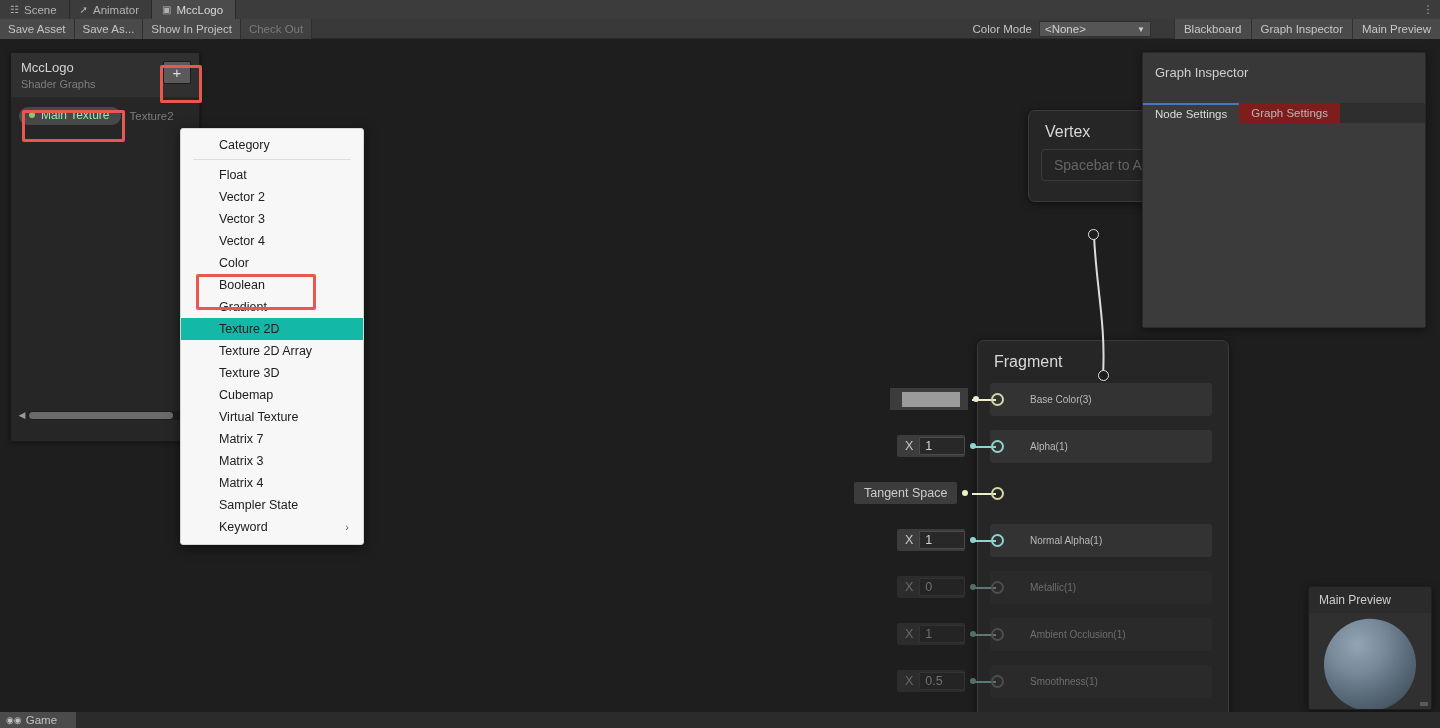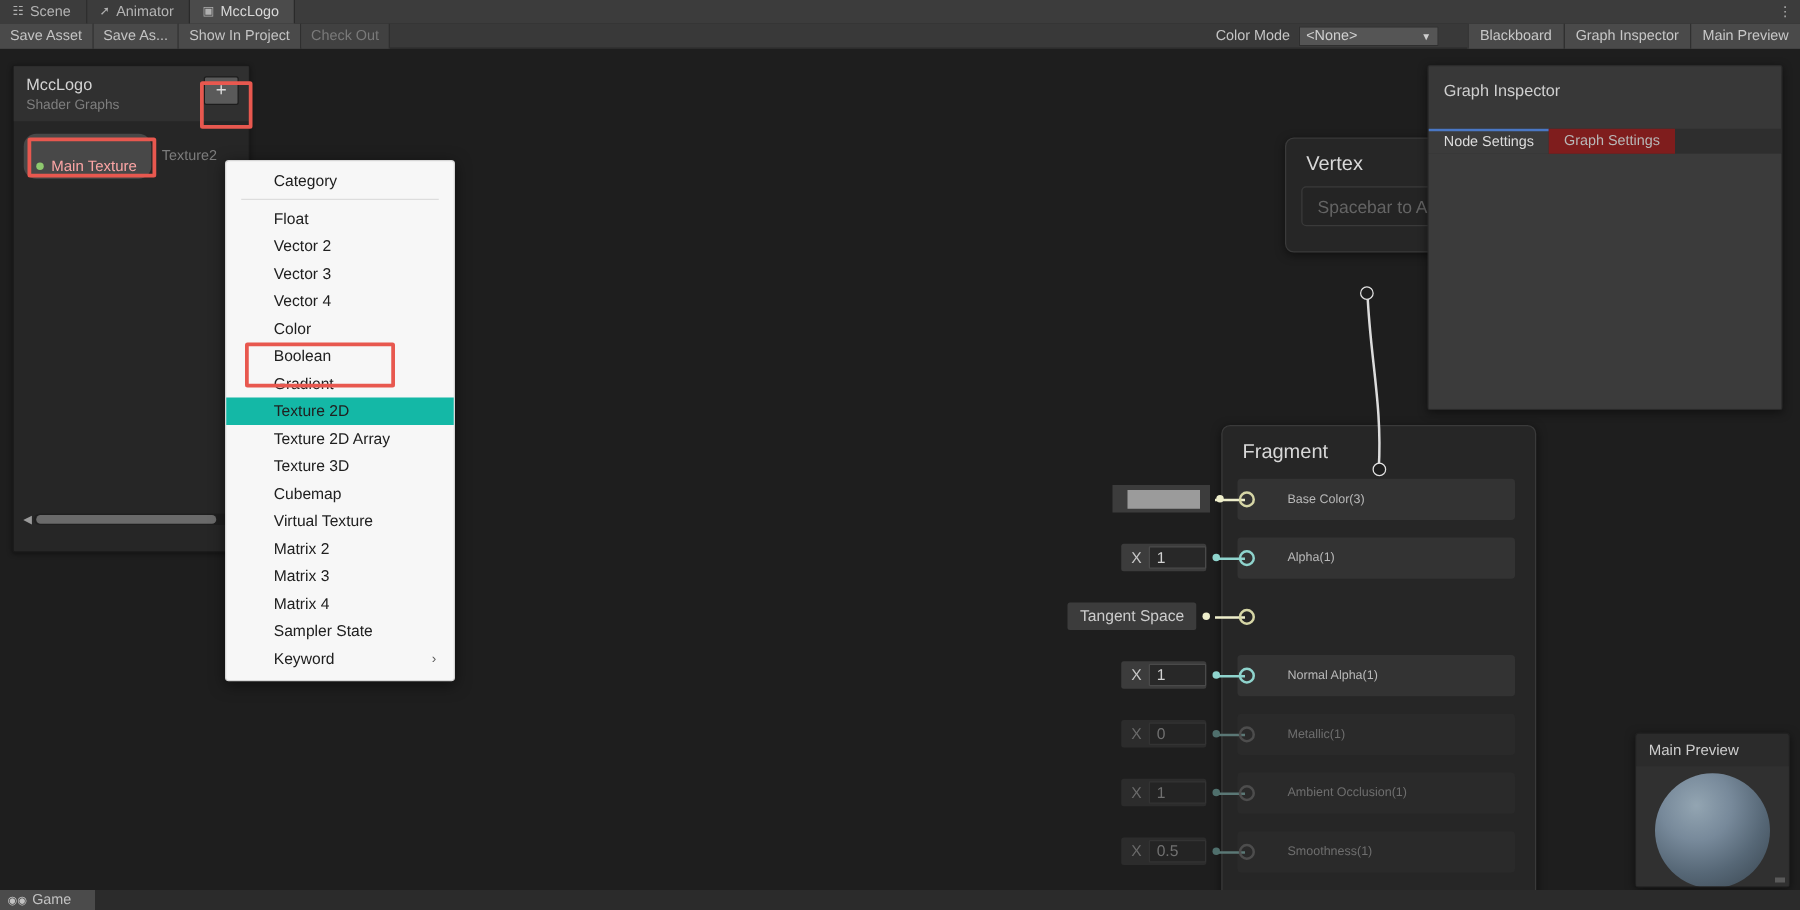--- a/index.html
+++ b/index.html
@@ -71,22 +71,22 @@
   .bb-add {
     position: absolute; right: 8px; top: 8px; width: 28px; height: 23px;
     background: #5a5a5a; border: 1px solid #1c1c1c; border-radius: 2px;
     color: #dcdcdc; font-size: 15px; display: flex; align-items: center; justify-content: center;
     line-height: 1;
   }
   .bb-body { padding: 10px 8px; position: relative; height: 330px; }
   .bb-row { display: flex; align-items: center; gap: 8px; }
   .bb-prop {
     display: inline-flex; align-items: center; gap: 6px;
-    background: #484848; border-radius: 10px; padding: 19px 12px 3px 10px;
-    font-size: 12px; color: #fca5a5;
+    background: #484848; border-radius: 10px; padding: 1px 12px 3px 10px;
+    font-size: 12px; color: #86efac;
   }
   .bb-dot { width: 6px; height: 6px; border-radius: 50%; background: #8ec96e; display:inline-block; }
   .bb-type { font-size: 11.5px; color: #7c7c7c; }
   .bb-scroll {
     position: absolute; left: 6px; right: 6px; bottom: 6px; height: 12px;
     display: flex; align-items: center;
   }
   .bb-scroll .arrow { color: #9a9a9a; font-size: 9px; width: 10px; text-align: center; }
   .bb-scroll .track { flex: 1; height: 9px; background: #1f1f1f; border-radius: 5px; position: relative; }
   .bb-scroll .thumb { position: absolute; left: 2px; top: 1px; width: 87%; height: 7px; background: #6a6a6a; border-radius: 4px; }
@@ -452,21 +452,21 @@
       <div class="ctx-item">
         <span>Texture 3D</span>
         </div>
       <div class="ctx-item">
         <span>Cubemap</span>
         </div>
       <div class="ctx-item">
         <span>Virtual Texture</span>
         </div>
       <div class="ctx-item">
-        <span>Matrix 2</span>
+        <span>Matrix 7</span>
         </div>
       <div class="ctx-item">
         <span>Matrix 3</span>
         </div>
       <div class="ctx-item">
         <span>Matrix 4</span>
         </div>
       <div class="ctx-item">
         <span>Sampler State</span>
         </div>

